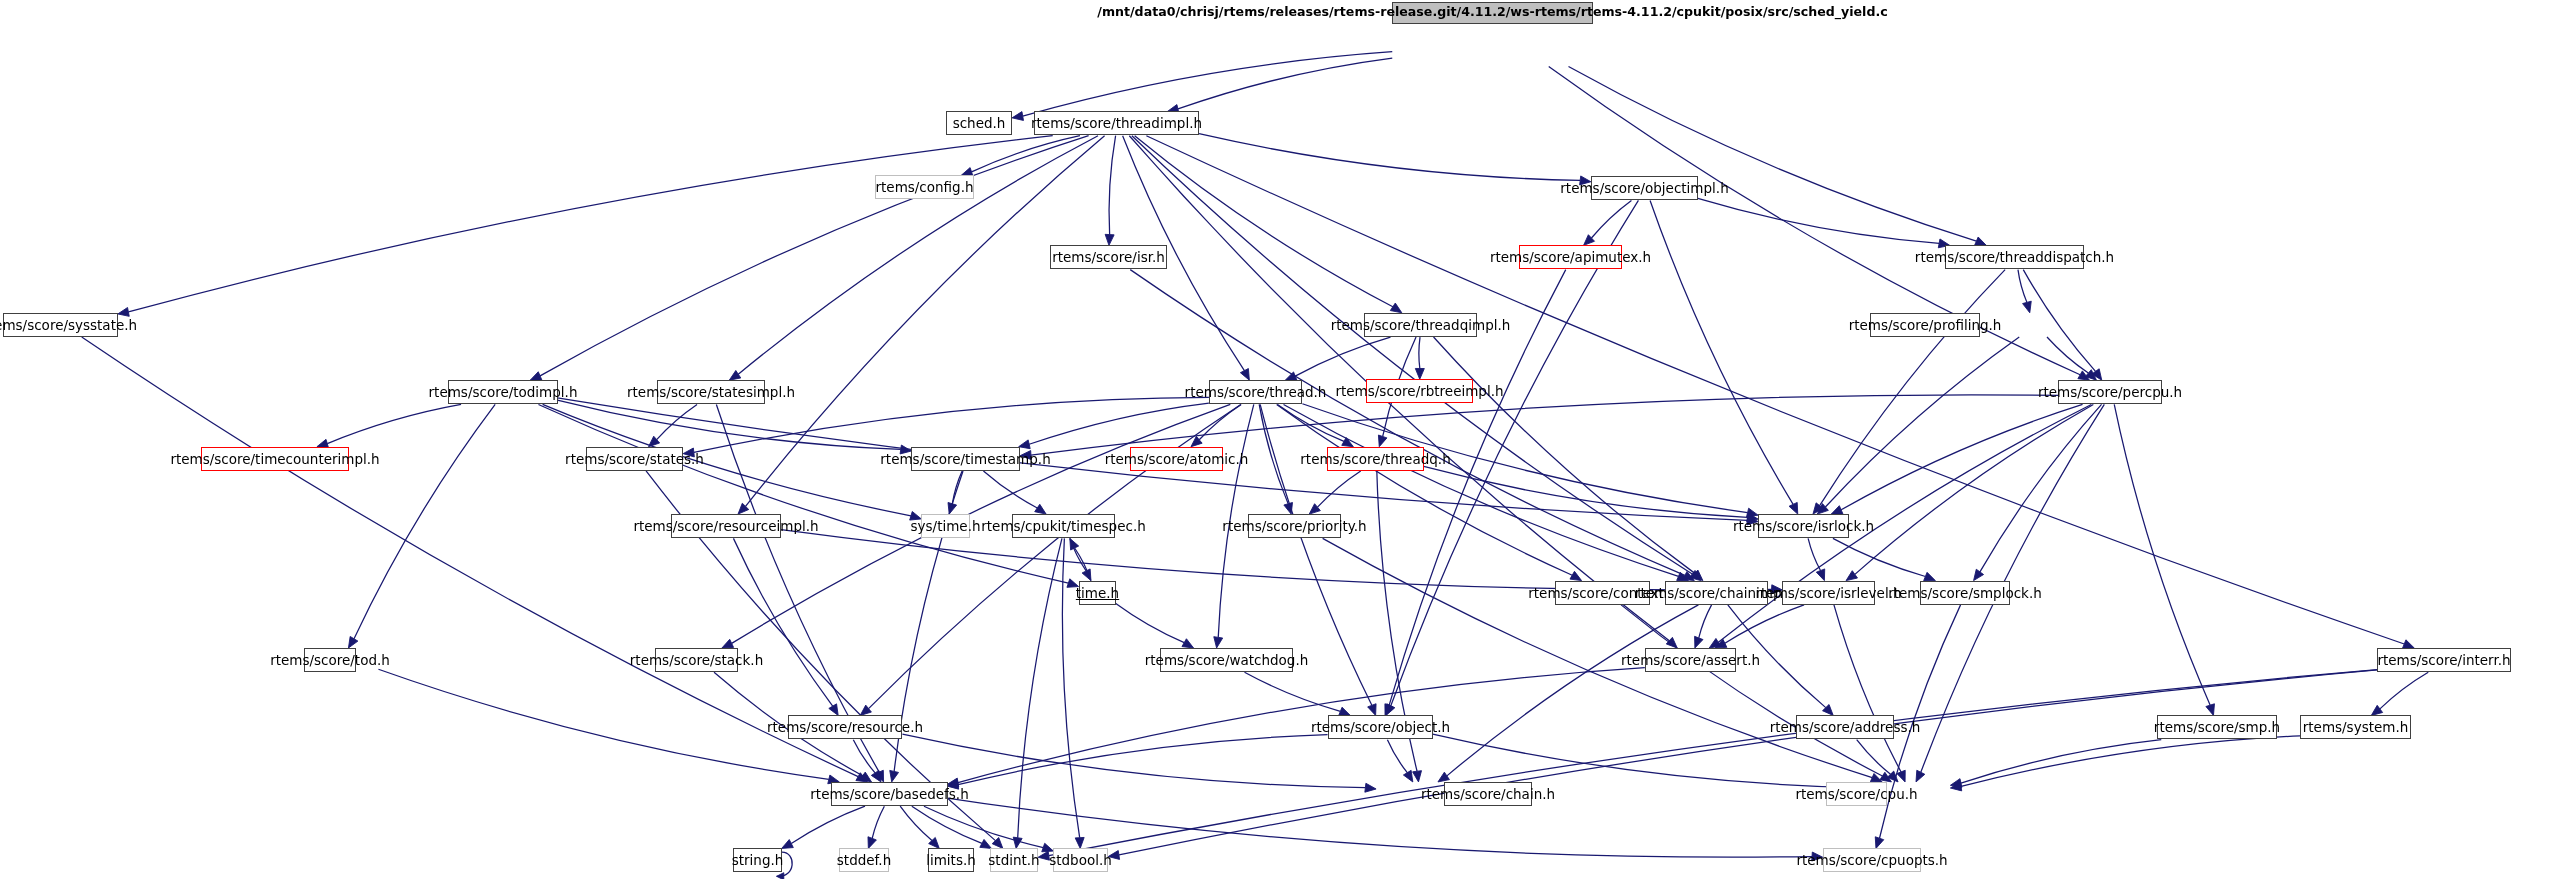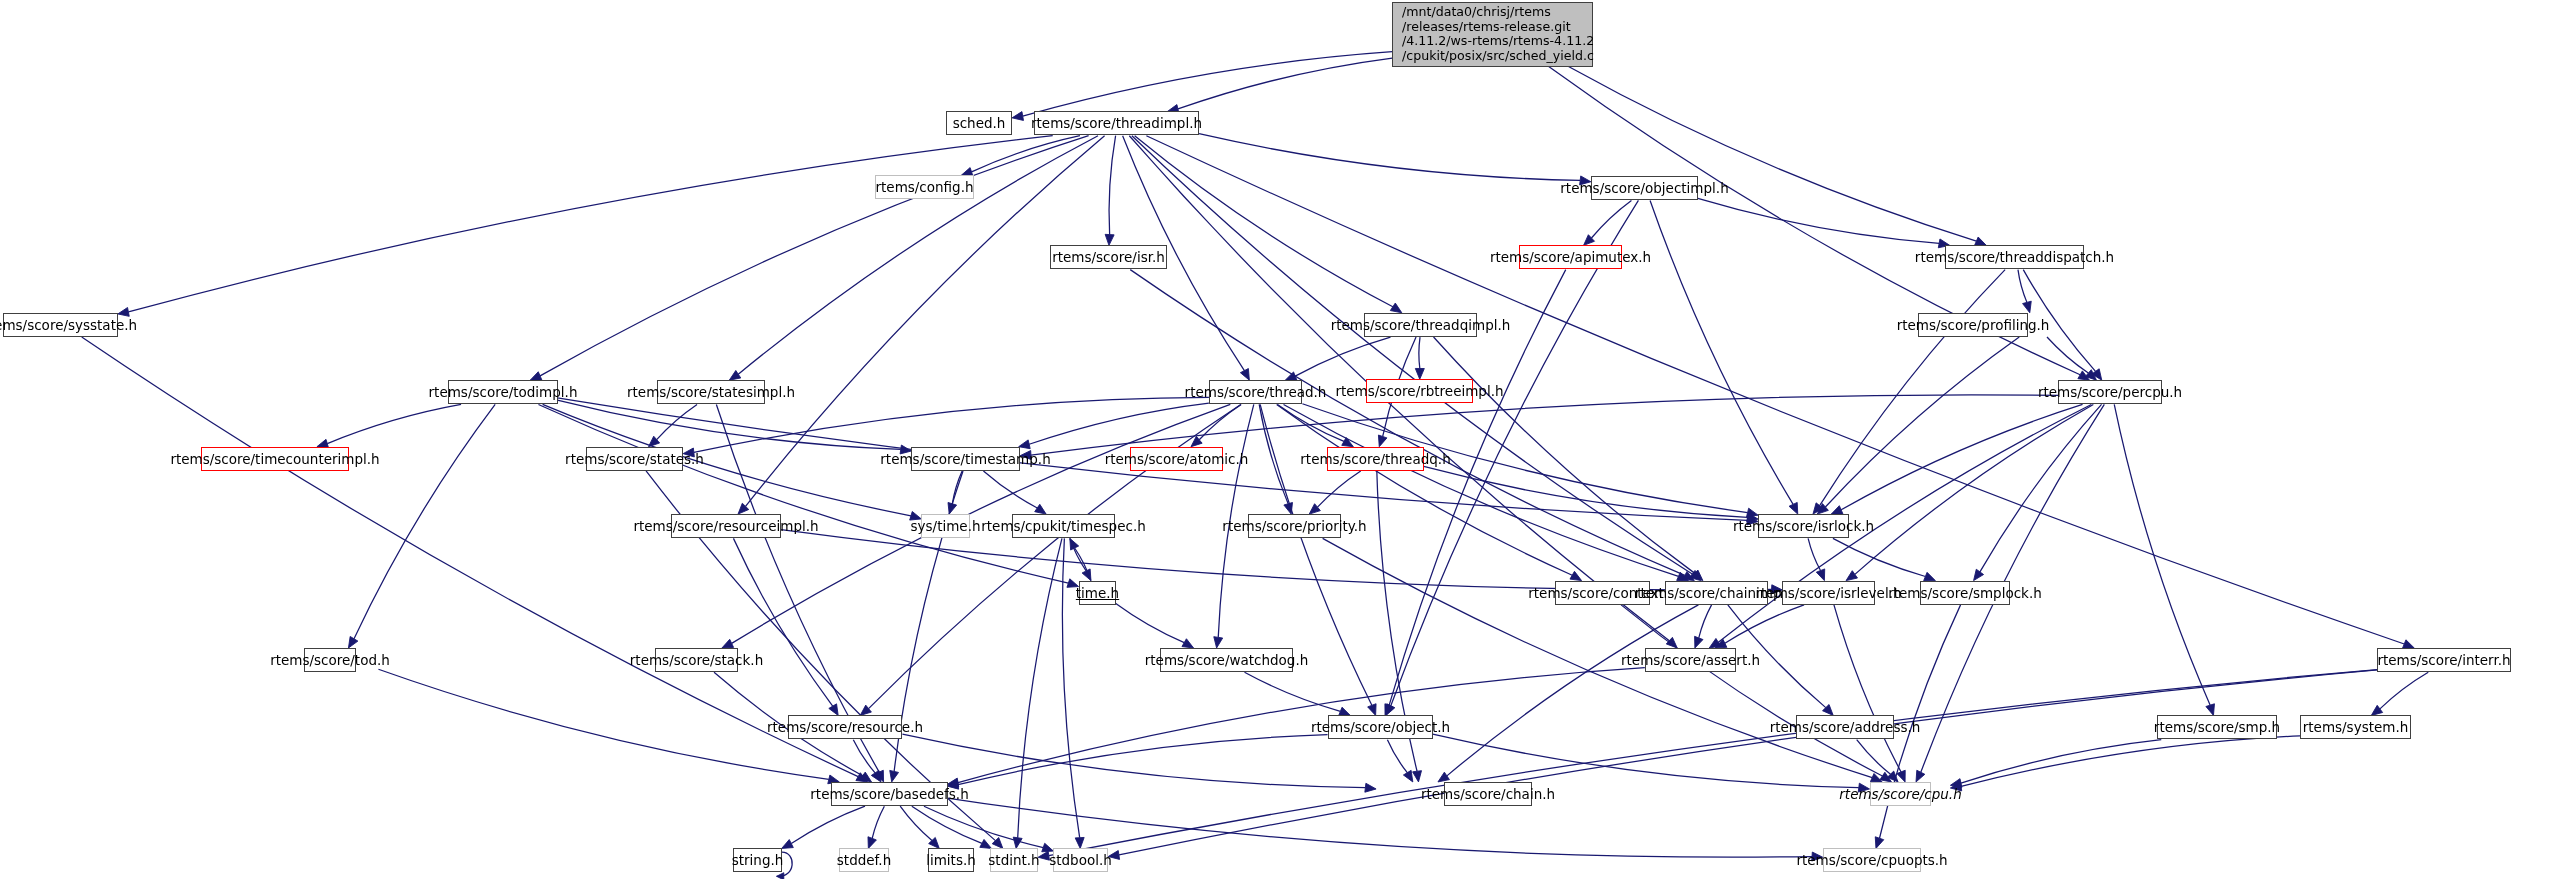--- a/index.html
+++ b/index.html
@@ -7,22 +7,22 @@
          font-family: "DejaVu Sans", sans-serif; }
   #graph { position: absolute; left: 0; top: 0; width: 2576px; height: 879px; }
   #edges { position: absolute; left: 0; top: 0; }
   .node { position: absolute; box-sizing: border-box; background: #ffffff;
           border: 1.8px solid #404040; font-size: 13.5px; color: #000;
           display: flex; align-items: center; justify-content: center;
           white-space: nowrap; height: 24px; padding: 0 5.4px; cursor: pointer; }
   .node.missing { border-color: #bfbfbf; }
   .node.undoc { border-color: #ff0000; }
   .node.root { background: #bfbfbf; border-color: #404040; height: auto;
-               flex-direction: column; align-items: flex-start; padding: 2.7px 9px;
-               font-size: 12.6px; line-height: 14.4px; }
+               flex-direction: row; align-items: flex-start; padding: 2.7px 9px;
+               font-size: 12.6px; line-height: 14.4px; font-weight: bold; }
   .root-line { display: block; }
   path.edge { fill: none; stroke: #191970; stroke-width: 1.4; }
   polygon.arrow { fill: #191970; stroke: #191970; }
 </style>
 </head>
 <body>
 
 <div id="graph">
   <svg id="edges" width="2576" height="879" viewBox="0 0 2866 978">
       <g>
@@ -453,21 +453,21 @@
     <span class="root-line">/cpukit/posix/src/sched_yield.c</span>
   </div>
   <div id="nodes-layer">
       <div class="node" style="left: 946px; top: 111px; width: 66px;">sched.h</div>
       <div class="node" style="left: 1034px; top: 111px; width: 165px;">rtems/score/threadimpl.h</div>
       <div class="node missing" style="left: 875px; top: 175px; width: 99px;">rtems/config.h</div>
       <div class="node" style="left: 1050px; top: 245px; width: 117px;">rtems/score/isr.h</div>
       <div class="node" style="left: 1591px; top: 176px; width: 107px;">rtems/score/objectimpl.h</div>
       <div class="node undoc" style="left: 1519px; top: 245px; width: 103px;">rtems/score/apimutex.h</div>
       <div class="node" style="left: 1945px; top: 245px; width: 139px;">rtems/score/threaddispatch.h</div>
-      <div class="node" style="left: 1918px; top: 313px; width: 110px; text-align: right;">rtems/score/profiling.h</div>
+      <div class="node" style="left: 1870px; top: 313px; width: 110px; text-align: right;">rtems/score/profiling.h</div>
       <div class="node" style="left: 2.7px; top: 313px; width: 115px;">rtems/score/sysstate.h</div>
       <div class="node" style="left: 1364px; top: 313px; width: 113px;">rtems/score/threadqimpl.h</div>
       <div class="node undoc" style="left: 1366px; top: 379px; width: 107px;">rtems/score/rbtreeimpl.h</div>
       <div class="node" style="left: 448px; top: 380px; width: 110px;">rtems/score/todimpl.h</div>
       <div class="node" style="left: 657px; top: 380px; width: 108px;">rtems/score/statesimpl.h</div>
       <div class="node" style="left: 1209px; top: 380px; width: 93px;">rtems/score/thread.h</div>
       <div class="node" style="left: 2058px; top: 380px; width: 104px;">rtems/score/percpu.h</div>
       <div class="node undoc" style="left: 201px; top: 447px; width: 148px;">rtems/score/timecounterimpl.h</div>
       <div class="node" style="left: 586px; top: 447px; width: 97px;">rtems/score/states.h</div>
       <div class="node" style="left: 911px; top: 447px; width: 109px;">rtems/score/timestamp.h</div>
@@ -488,21 +488,21 @@
       <div class="node" style="left: 1160px; top: 648px; width: 133px;">rtems/score/watchdog.h</div>
       <div class="node" style="left: 1645px; top: 648px; width: 91px;">rtems/score/assert.h</div>
       <div class="node" style="left: 2377px; top: 648px; width: 134px;">rtems/score/interr.h</div>
       <div class="node" style="left: 788px; top: 715px; width: 114px;">rtems/score/resource.h</div>
       <div class="node" style="left: 1328px; top: 715px; width: 105px;">rtems/score/object.h</div>
       <div class="node" style="left: 1796px; top: 715px; width: 98px;">rtems/score/address.h</div>
       <div class="node" style="left: 2157px; top: 715px; width: 120px;">rtems/score/smp.h</div>
       <div class="node" style="left: 2300px; top: 715px; width: 111px;">rtems/system.h</div>
       <div class="node" style="left: 831px; top: 782px; width: 117px;">rtems/score/basedefs.h</div>
       <div class="node" style="left: 1444px; top: 782px; width: 88px;">rtems/score/chain.h</div>
-      <div class="node missing" style="left: 1870px; top: 782px; width: 61px; font-style: italic;">rtems/score/cpu.h</div>
+      <div class="node missing" style="left: 1826px; top: 782px; width: 61px;">rtems/score/cpu.h</div>
       <div class="node" style="left: 733px; top: 848px; width: 49px;">string.h</div>
       <div class="node missing" style="left: 839px; top: 848px; width: 50px;">stddef.h</div>
       <div class="node" style="left: 928px; top: 848px; width: 46px;">limits.h</div>
       <div class="node missing" style="left: 990px; top: 848px; width: 48px;">stdint.h</div>
       <div class="node missing" style="left: 1053px; top: 848px; width: 55px;">stdbool.h</div>
       <div class="node missing" style="left: 1823px; top: 848px; width: 98px;">rtems/score/cpuopts.h</div>
     </div>
 </div>
 
 

